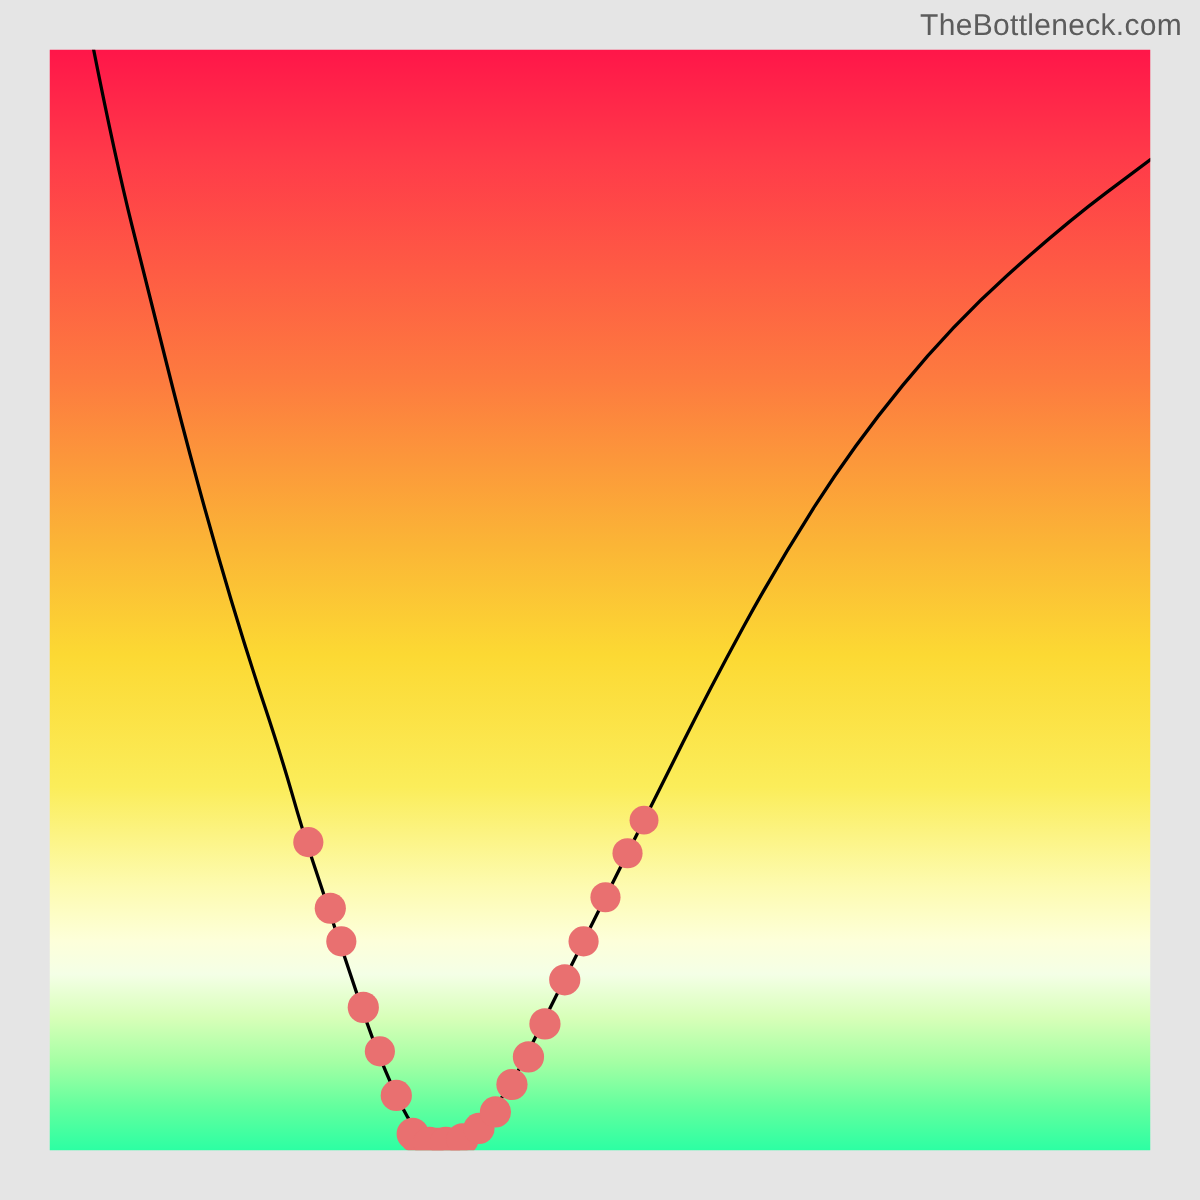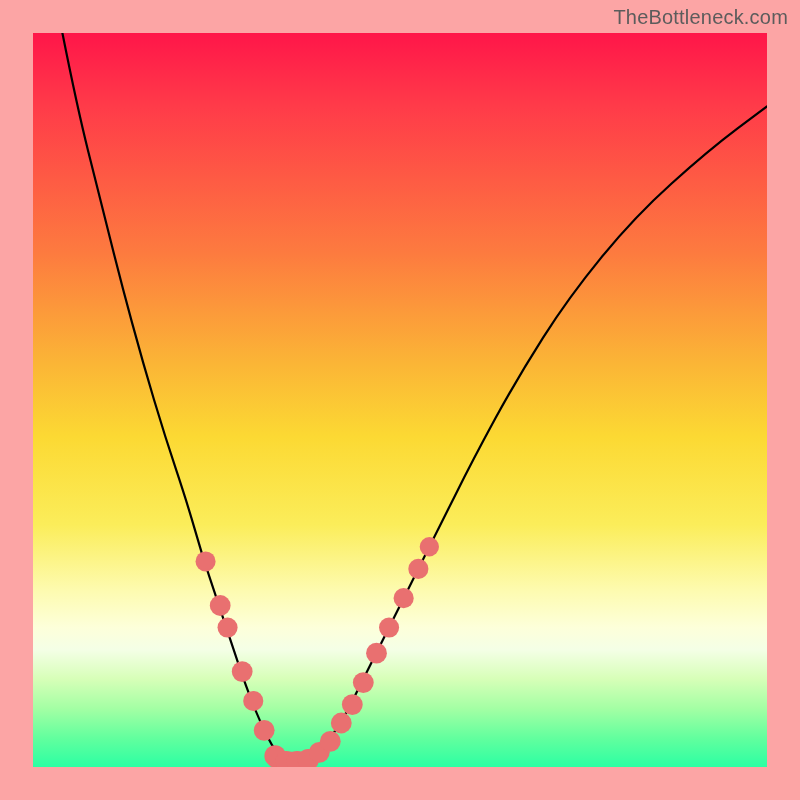--- a/index.html
+++ b/index.html
@@ -9,21 +9,21 @@
     height: 800px;
     background: #000;
     font-family: Arial, Helvetica, sans-serif;
   }
   .frame {
     position: absolute;
     top: 0;
     left: 0;
     width: 800px;
     height: 800px;
-    background: #fca5a5;
+    background: #e5e5e5;
   }
   .plot-area {
     position: absolute;
     top: 33px;
     left: 33px;
     width: 734px;
     height: 734px;
     overflow: hidden;
   }
   .gradient-bg {

